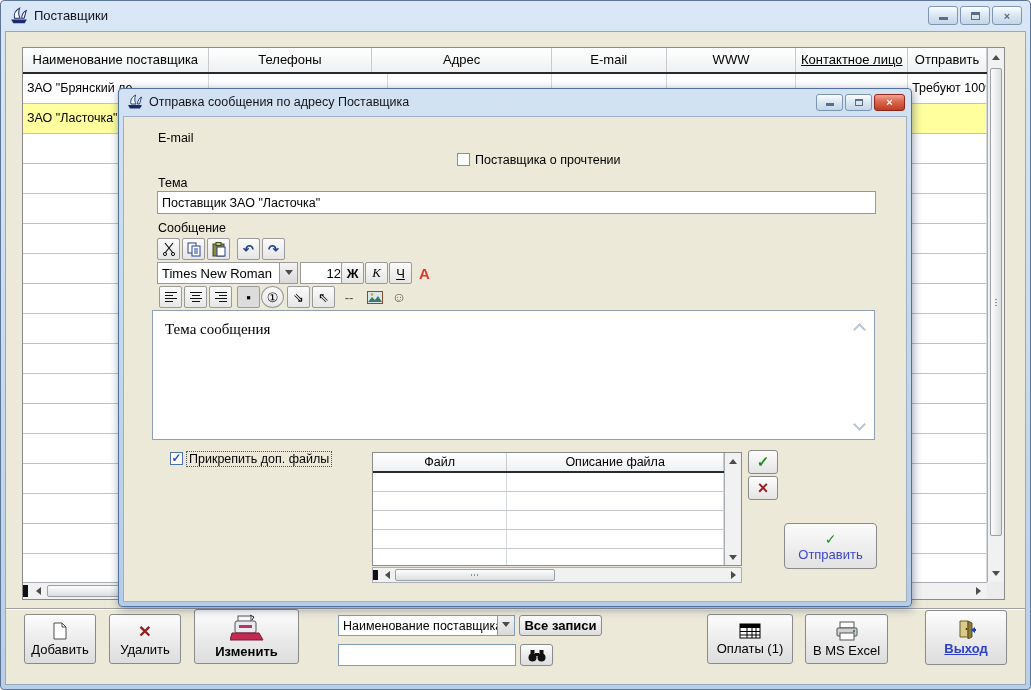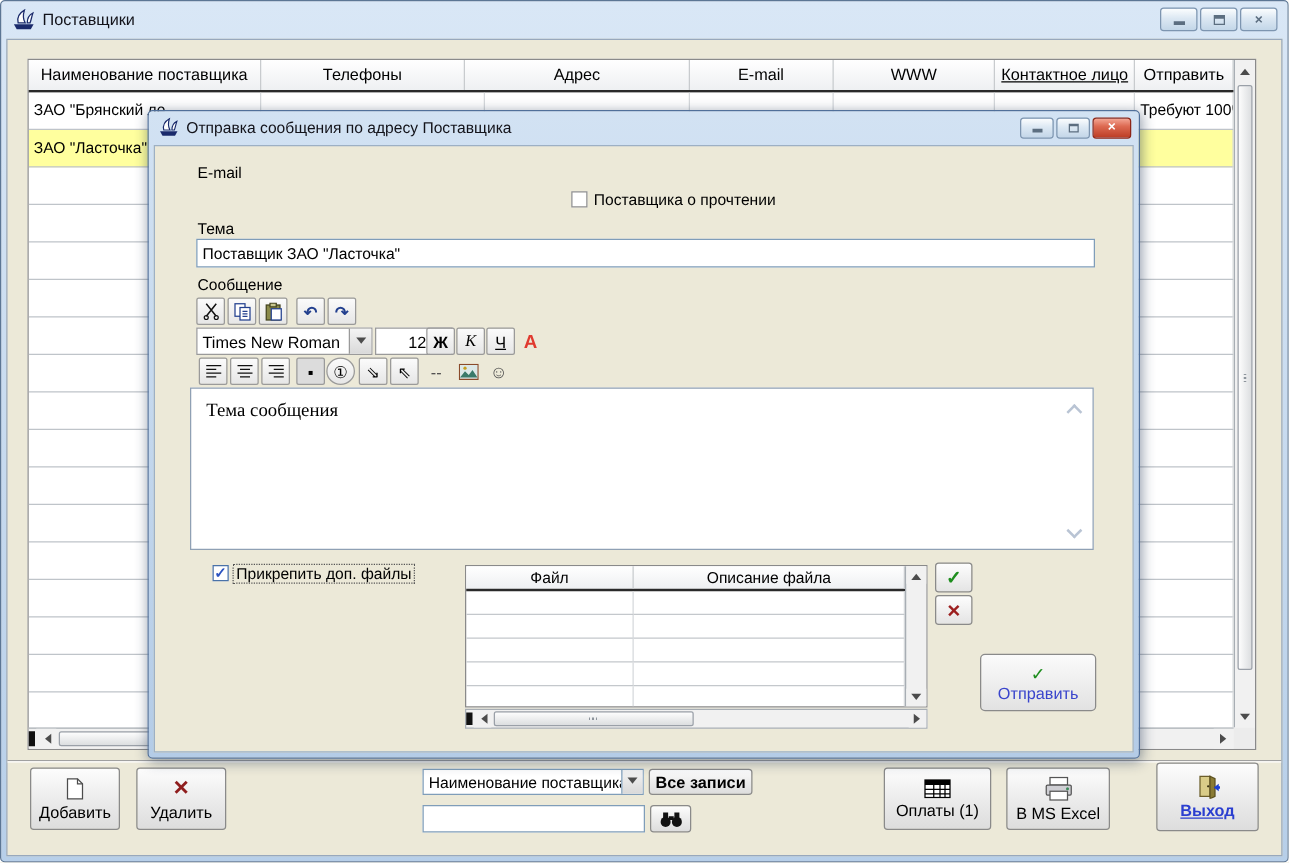--- a/index.html
+++ b/index.html
@@ -319,20 +319,30 @@
         <path d="M10 1 v4 h4" fill="none" stroke="#4c4c4c"></path>
       </svg>
       <span class="cap">Добавить</span>
     </div>
 
     <div class="btn" style="left:103px;top:582px;width:72px;height:50px;">
       <span class="xglyph">×</span>
       <span class="cap">Удалить</span>
     </div>
 
+    <div class="btn" style="left:188px;top:577px;width:105px;height:55px;font-weight:bold;">
+      <svg width="34" height="28" viewBox="0 0 34 28">
+        <rect x="8" y="2" width="13" height="7" fill="#f6f6fa" stroke="#555"></rect>
+        <rect x="5" y="7" width="21" height="12" rx="2" fill="#e9e9f0" stroke="#555"></rect>
+        <rect x="9" y="11" width="13" height="3" fill="#b8335c"></rect>
+        <path d="M2 19 h27 l4 7 h-33 z" fill="#c22a52" stroke="#7d1837"></path>
+        <path d="M20 1 l4 2 -2 3" fill="none" stroke="#222"></path>
+      </svg>
+      <span class="cap">Изменить</span>
+    </div>
 
     <div class="combo" style="left:332px;top:583px;width:177px;">
       <span class="combo-text">Наименование поставщика</span>
       <span class="combo-btn">
           <span class="tri-down"></span>
         </span>
     </div>
 
     <div class="btn" style="left:513px;top:583px;width:83px;height:21px;font-weight:bold;">
       <span class="cap">Все записи</span>

